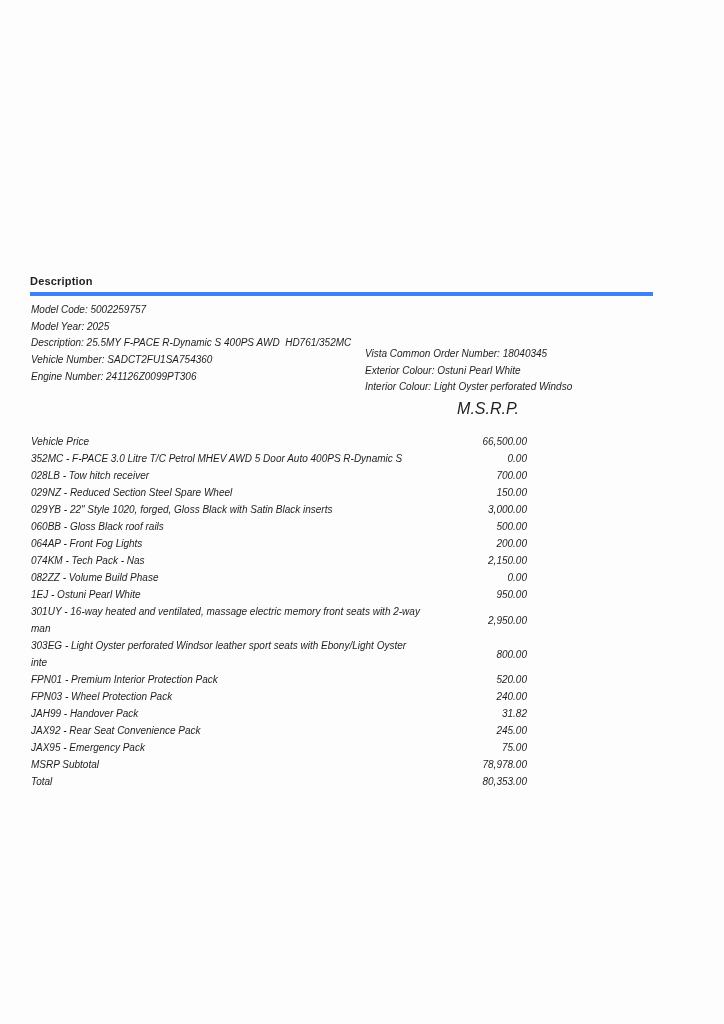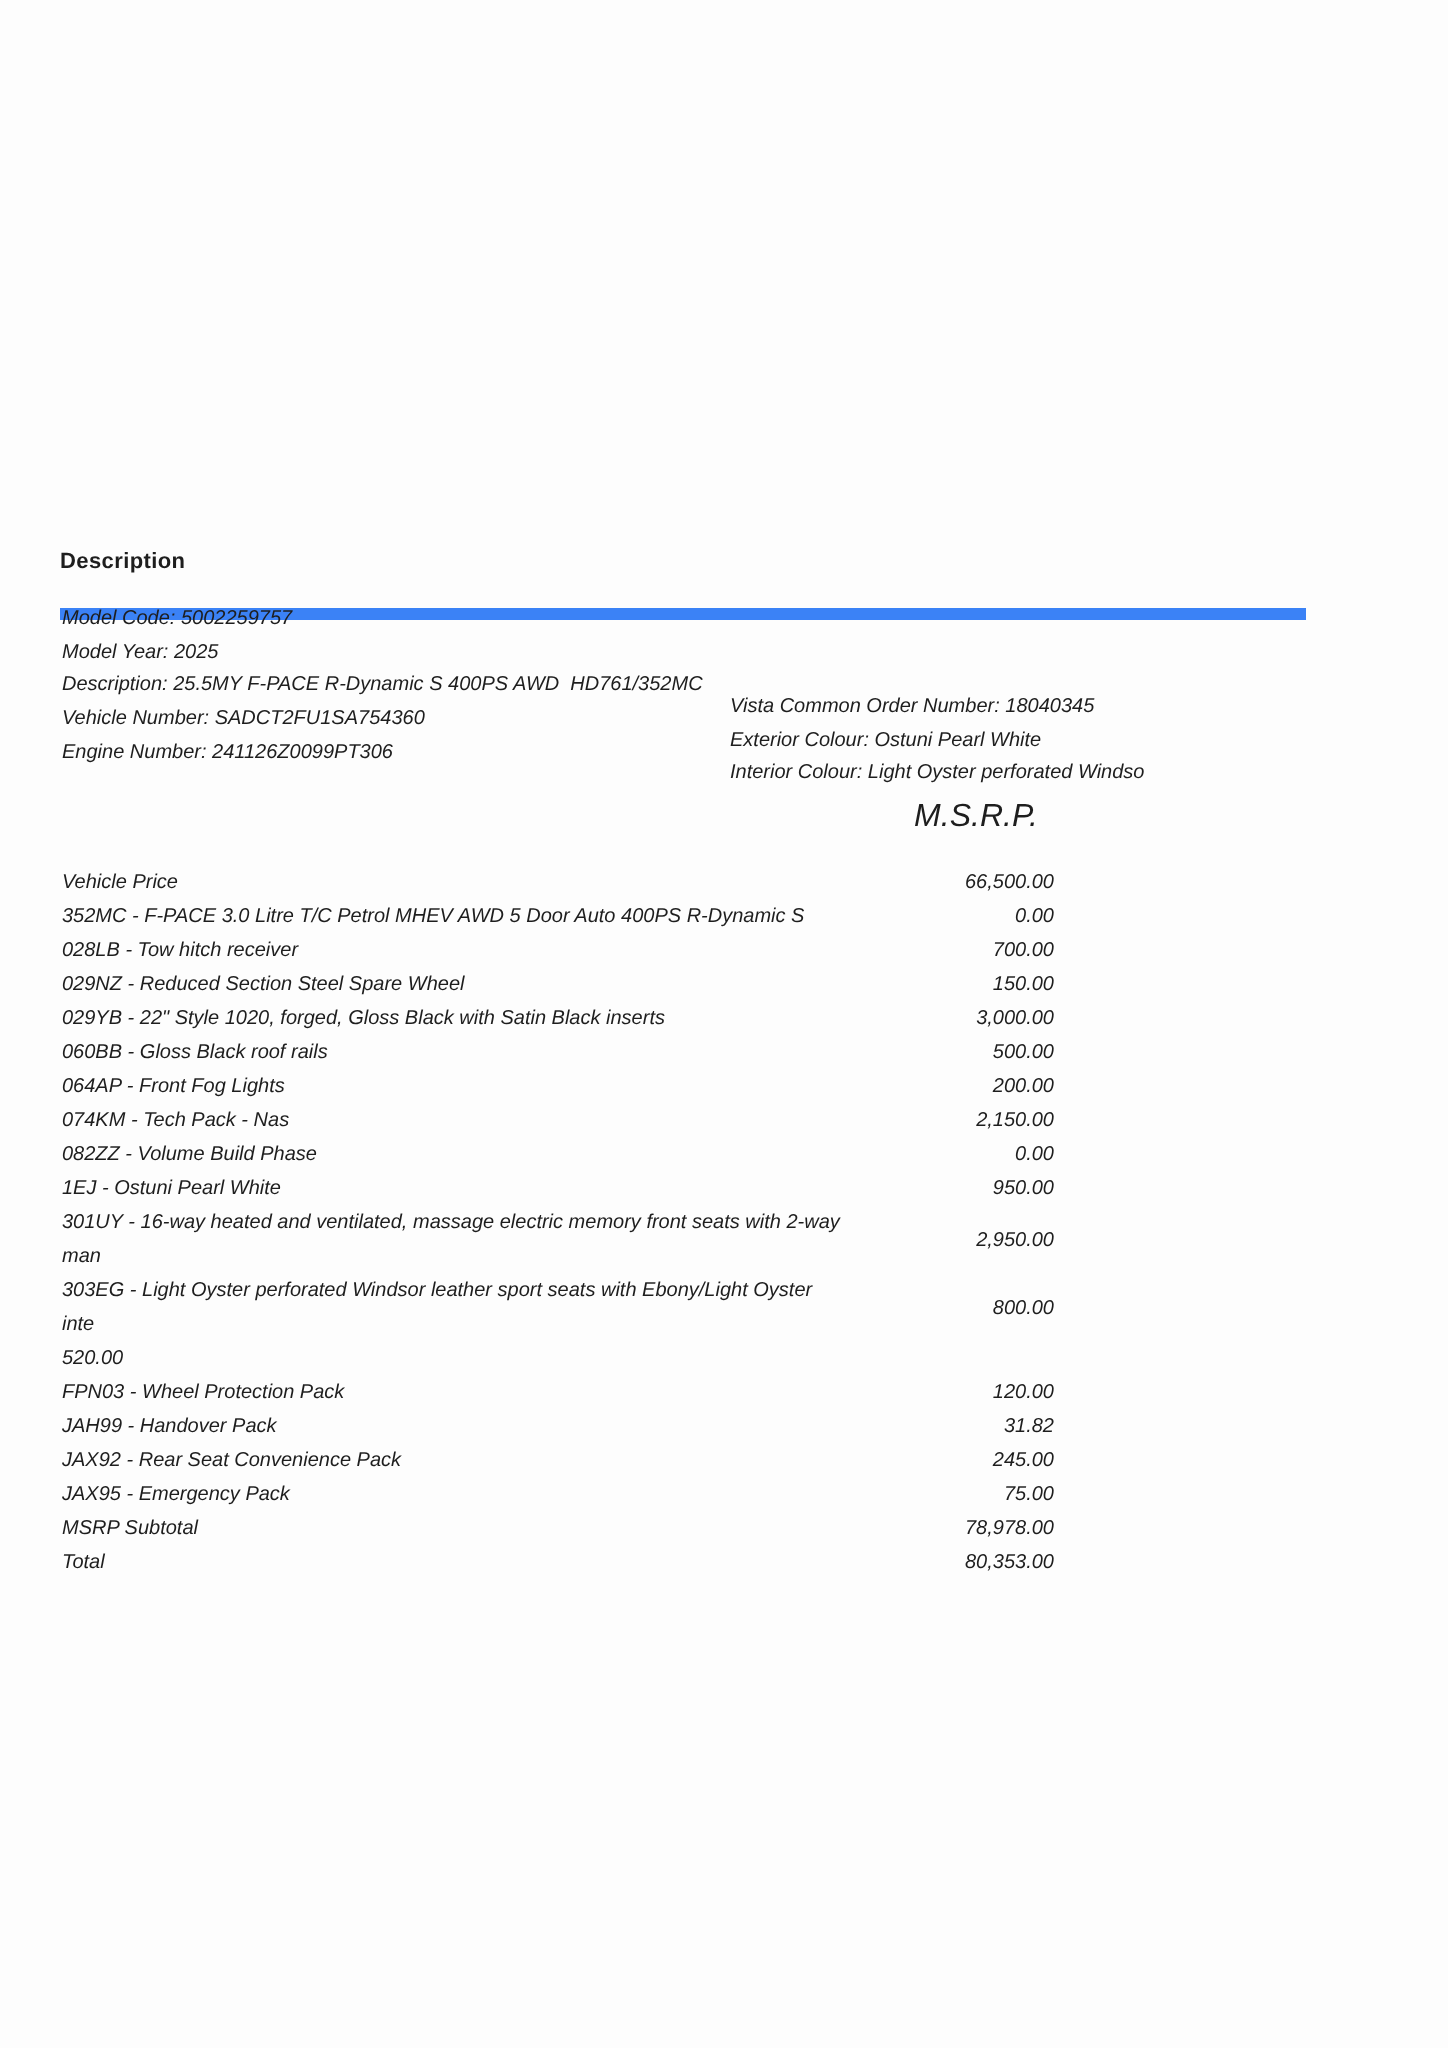--- a/index.html
+++ b/index.html
@@ -18,22 +18,22 @@
   }
   .section-header {
     position: absolute;
     left: 30px;
     top: 275px;
     width: 623px;
     font-size: 11px;
     font-weight: bold;
     font-style: normal;
     line-height: 13px;
-    padding-bottom: 16px;
-    border-bottom: 6px solid #3b82f6;
+    padding-bottom: 4px;
+    border-bottom: 4px solid #3b82f6;
     letter-spacing: 0.2px;
   }
   .info-col {
     position: absolute;
     top: 302px;
     font-style: italic;
     font-size: 10px;
     line-height: 16.7px;
     white-space: pre;
   }
@@ -131,25 +131,26 @@
       </div>
       <div class="price-row">
         <div class="desc"><div class="desc-line">301UY - 16-way heated and ventilated, massage electric memory front seats with 2-way</div><div class="desc-line">man</div></div>
         <div class="price">2,950.00</div>
       </div>
       <div class="price-row">
         <div class="desc"><div class="desc-line">303EG - Light Oyster perforated Windsor leather sport seats with Ebony/Light Oyster</div><div class="desc-line">inte</div></div>
         <div class="price">800.00</div>
       </div>
       <div class="price-row">
+        <div class="desc"><div class="desc-line">FPN01 - Premium Interior Protection Pack</div></div>
         <div class="price">520.00</div>
       </div>
       <div class="price-row">
         <div class="desc"><div class="desc-line">FPN03 - Wheel Protection Pack</div></div>
-        <div class="price">120.00</div>
+        <div class="price">240.00</div>
       </div>
       <div class="price-row">
         <div class="desc"><div class="desc-line">JAH99 - Handover Pack</div></div>
         <div class="price">31.82</div>
       </div>
       <div class="price-row">
         <div class="desc"><div class="desc-line">JAX92 - Rear Seat Convenience Pack</div></div>
         <div class="price">245.00</div>
       </div>
       <div class="price-row">

